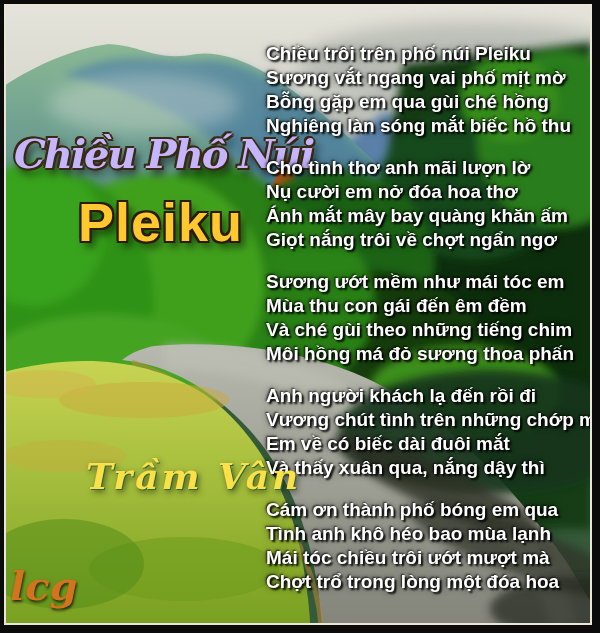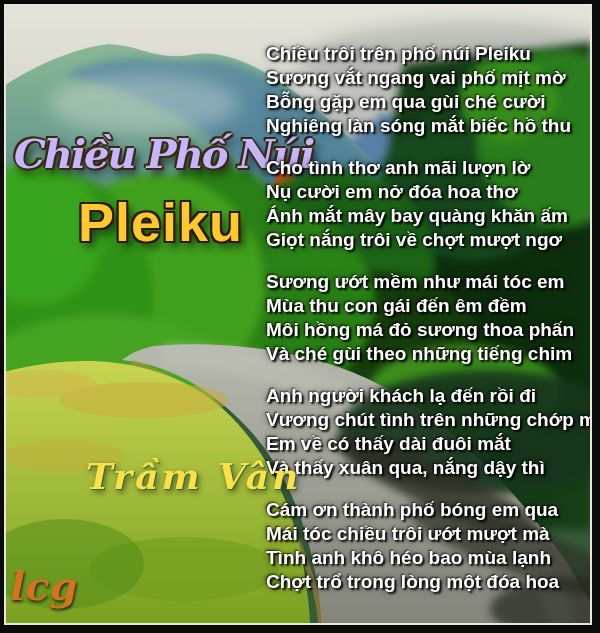--- a/index.html
+++ b/index.html
@@ -148,45 +148,45 @@
       </g>
     </svg>
 
     <div class="title-script">Chiều Phố Núi</div>
     <div class="title-main">Pleiku</div>
 
     <div class="poem">
       <div class="stanza">
         <div class="pline">Chiều trôi trên phố núi Pleiku</div>
         <div class="pline">Sương vắt ngang vai phố mịt mờ</div>
-        <div class="pline">Bỗng gặp em qua gùi ché cười</div>
+        <div class="pline">Bỗng gặp em qua gùi ché hồng</div>
         <div class="pline">Nghiêng làn sóng mắt biếc hồ thu</div>
       </div>
       <div class="stanza">
         <div class="pline">Cho tình thơ anh mãi lượn lờ</div>
         <div class="pline">Nụ cười em nở đóa hoa thơ</div>
         <div class="pline">Ánh mắt mây bay quàng khăn ấm</div>
-        <div class="pline">Giọt nắng trôi về chợt mượt ngơ</div>
+        <div class="pline">Giọt nắng trôi về chợt ngẩn ngơ</div>
       </div>
       <div class="stanza">
         <div class="pline">Sương ướt mềm như mái tóc em</div>
         <div class="pline">Mùa thu con gái đến êm đềm</div>
+        <div class="pline">Và ché gùi theo những tiếng chim</div>
         <div class="pline">Môi hồng má đỏ sương thoa phấn</div>
-        <div class="pline">Và ché gùi theo những tiếng chim</div>
       </div>
       <div class="stanza">
         <div class="pline">Anh người khách lạ đến rồi đi</div>
         <div class="pline">Vương chút tình trên những chớp mi</div>
-        <div class="pline">Em về có thấy dài đuôi mắt</div>
+        <div class="pline">Em về có biếc dài đuôi mắt</div>
         <div class="pline">Và thấy xuân qua, nắng dậy thì</div>
       </div>
       <div class="stanza">
         <div class="pline">Cám ơn thành phố bóng em qua</div>
+        <div class="pline">Tình anh khô héo bao mùa lạnh</div>
         <div class="pline">Mái tóc chiều trôi ướt mượt mà</div>
-        <div class="pline">Tình anh khô héo bao mùa lạnh</div>
         <div class="pline">Chợt trổ trong lòng một đóa hoa</div>
       </div>
     </div>
 
     <div class="signature">Trầm Vân</div>
     <div class="watermark">lcg</div>
   </div>
 </div>
 
 </body></html>

